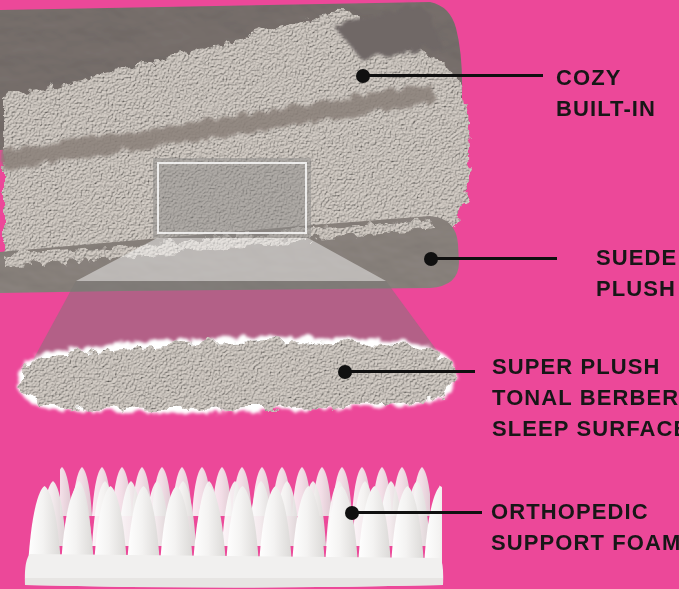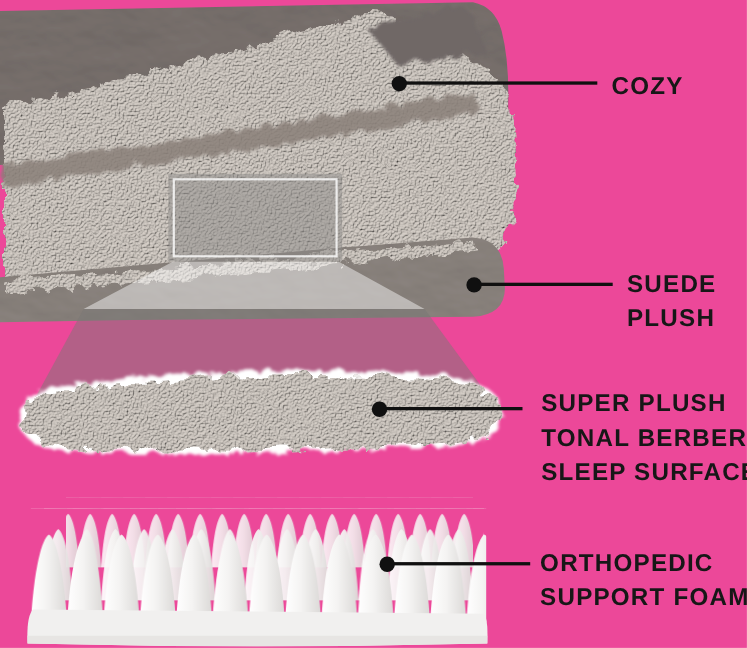--- a/index.html
+++ b/index.html
@@ -6,21 +6,21 @@
   .stage{position:relative;width:679px;height:589px;background:#ec4899;overflow:hidden;
          font-family:"Liberation Sans",sans-serif;}
   .illustration{position:absolute;left:0;top:0;}
   .callout{position:absolute;font-weight:700;font-size:22px;line-height:31px;
            letter-spacing:1.1px;color:#171717;white-space:nowrap;}
   .callout span{display:block;}
   .leader{position:absolute;height:3px;background:#101010;}
   .leader .dot{content:"";position:absolute;left:-7px;top:-5.5px;width:14px;height:14px;
                border-radius:50%;background:#101010;display:block;}
   #co1{left:556px;top:62px;}
-  #co2{left:570px;top:242px;}
+  #co2{left:596px;top:242px;}
   #co3{left:492px;top:351px;}
   #co4{left:491px;top:496px;}
   #ld1{left:363px;top:74px;width:180px;}
   #ld2{left:431px;top:257px;width:126px;}
   #ld3{left:345px;top:370px;width:130px;}
   #ld4{left:352px;top:511px;width:130px;}
 </style>
 </head>
 <body>
 
@@ -111,20 +111,21 @@
   </div>
   <div class="leader" id="ld3">
     <span class="dot"></span>
   </div>
   <div class="leader" id="ld4">
     <span class="dot"></span>
   </div>
 
   <div class="callout" id="co1">
     <span>COZY</span>
+    <span>BUILT-IN</span>
   </div>
   <div class="callout" id="co2">
     <span>SUEDE</span>
     <span>PLUSH</span>
   </div>
   <div class="callout" id="co3">
     <span>SUPER PLUSH</span>
     <span>TONAL BERBER</span>
     <span>SLEEP SURFACE</span>
   </div>

